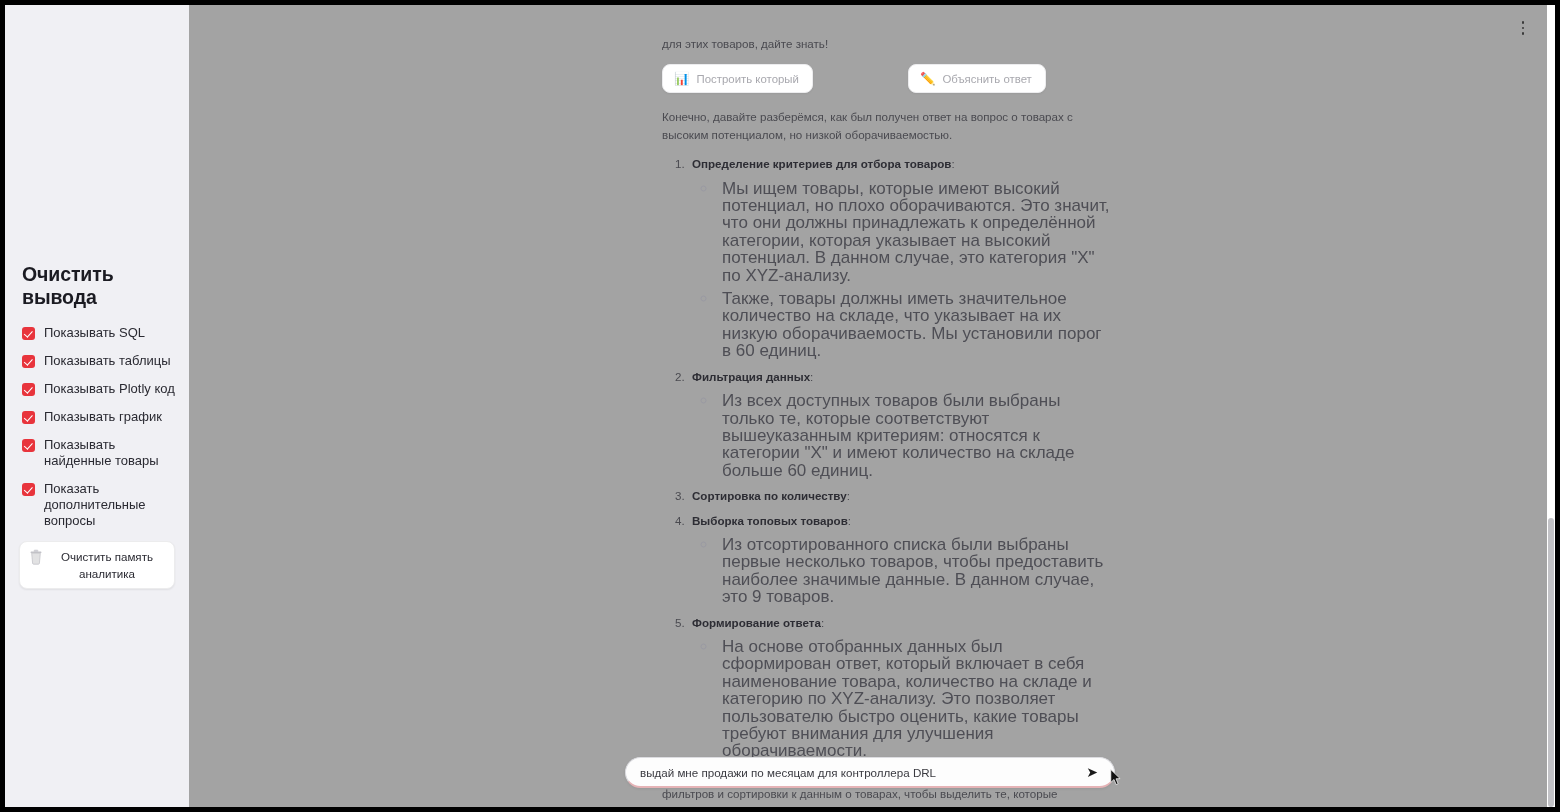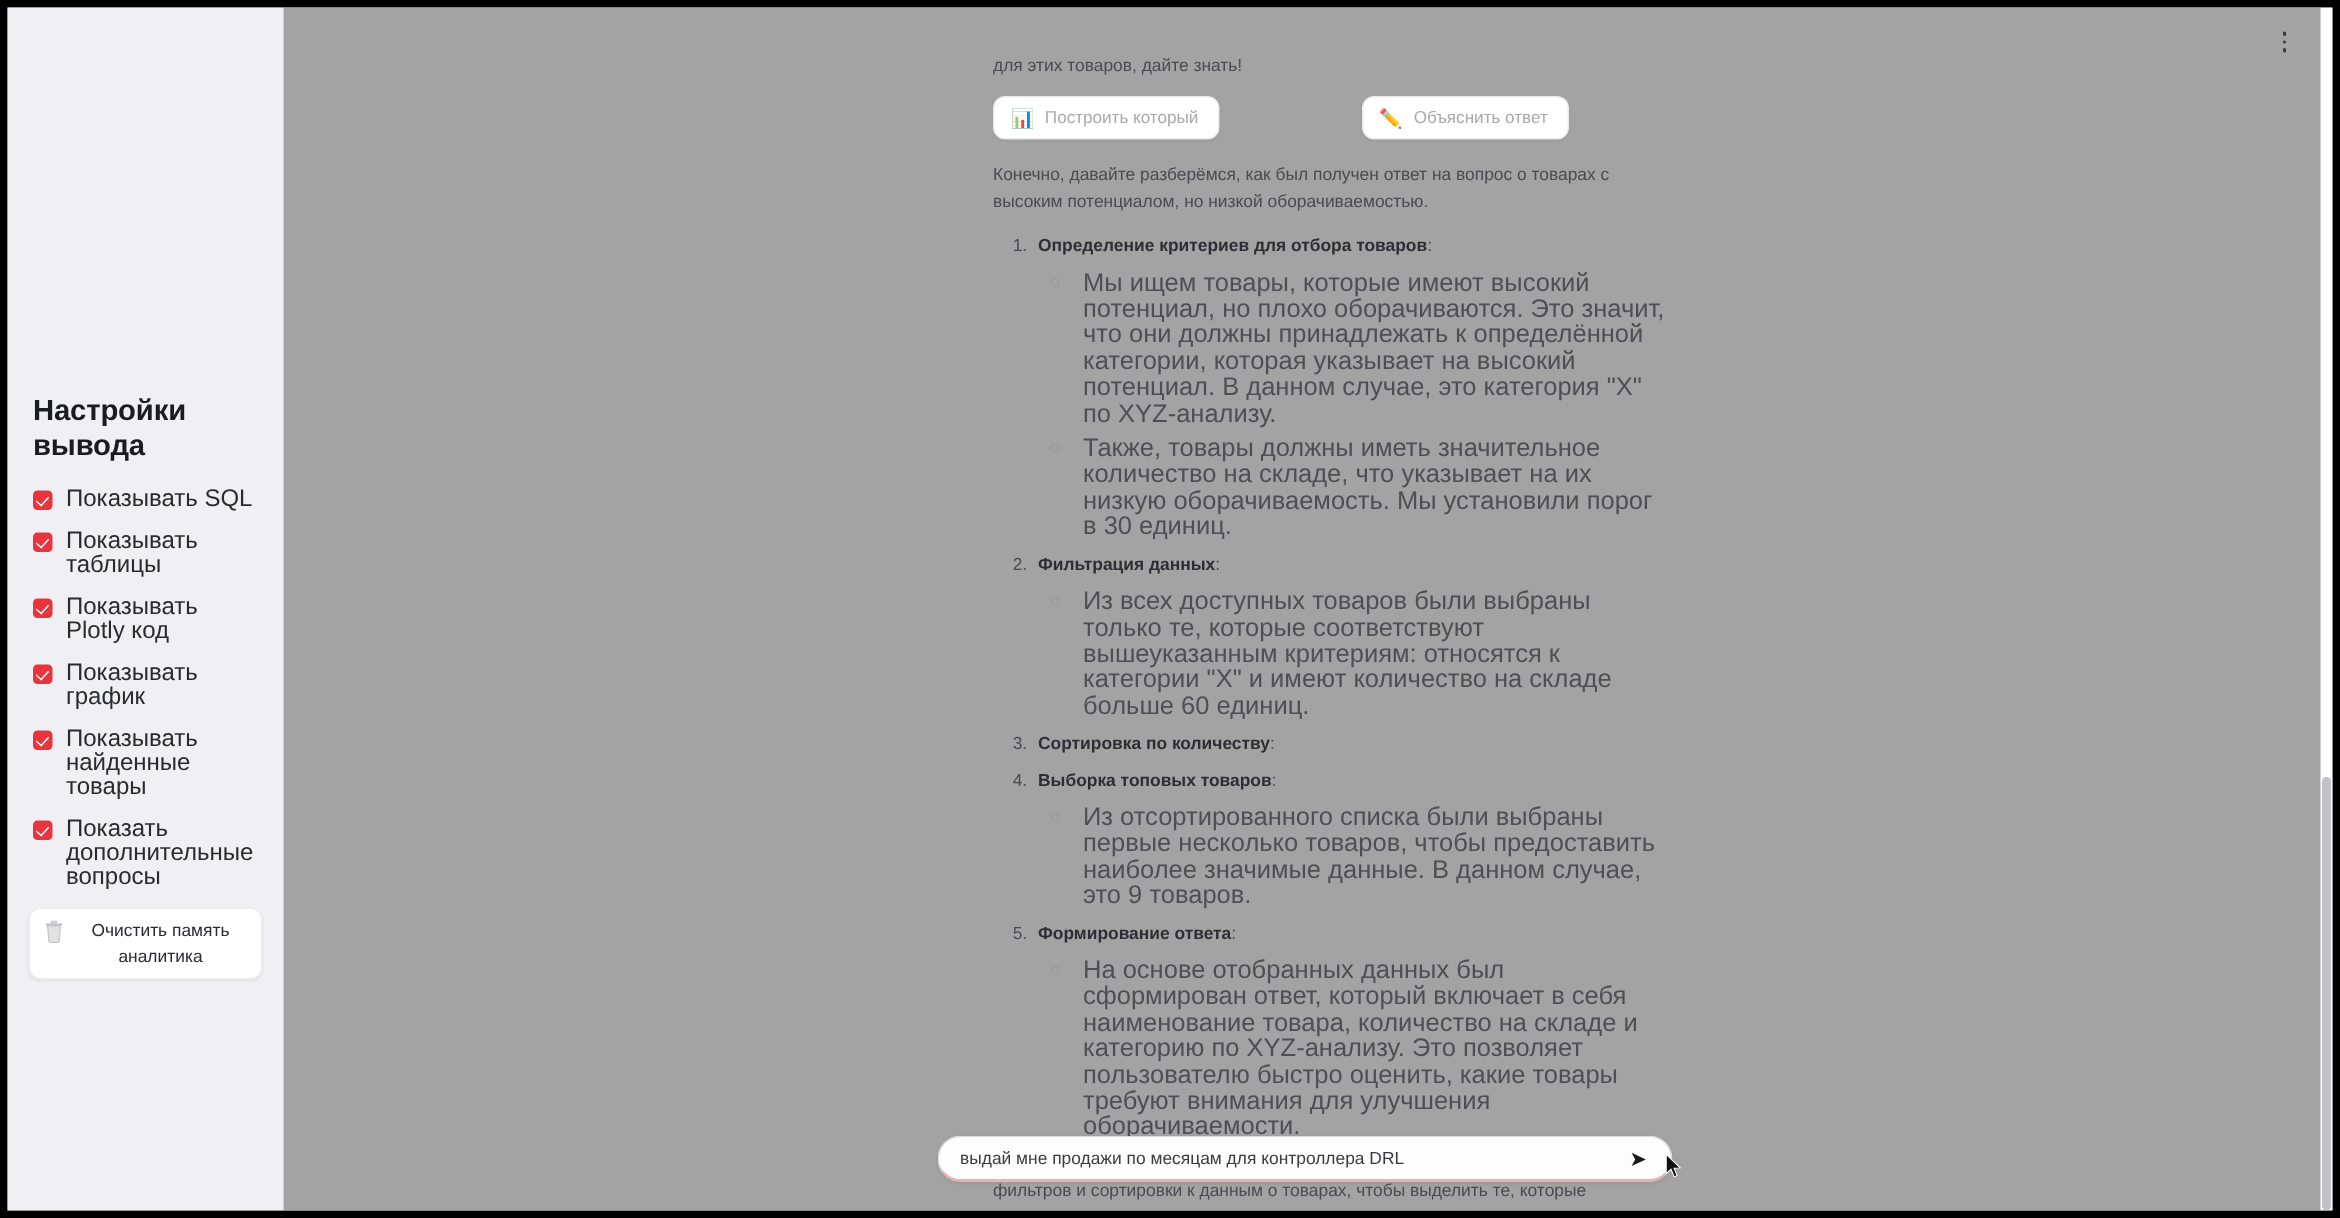--- a/index.html
+++ b/index.html
@@ -70,21 +70,21 @@
     position: absolute;
     left: 3.6px;
     top: 1.6px;
     width: 3.6px;
     height: 6.6px;
     border: solid #ffffff;
     border-width: 0 1.8px 1.8px 0;
     transform: rotate(42deg);
   }
   .check-label {
-    font-size: 16px;
+    font-size: 13px;
     line-height: 16px;
     color: #2a2a32;
   }
   #clear-memory-button {
     margin: 10px 0 0 0;
     background: #ffffff;
     border: 1px solid #ececed;
     border-radius: 8px;
     box-shadow: 0 1px 2px rgba(0,0,0,0.07);
     min-height: 45px;
@@ -292,21 +292,21 @@
     cursor: pointer;
   }
 </style>
 </head>
 <body>
 
 <div id="app-window">
 
   <aside id="sidebar">
     <div id="sidebar-inner">
-      <h2 id="sidebar-title">Настройки вывода</h2>
+      <h2 id="sidebar-title">Очистить вывода</h2>
 
       <div id="sidebar-options">
         <div class="check-row">
           <span class="check-box"></span>
           <span class="check-label">Показывать SQL</span>
         </div>
         <div class="check-row">
           <span class="check-box"></span>
           <span class="check-label">Показывать таблицы</span>
         </div>
@@ -365,21 +365,21 @@
           </div>
         </div>
 
         <p class="msg-text">Конечно, давайте разберёмся, как был получен ответ на вопрос о товарах с высоким потенциалом, но низкой оборачиваемостью.</p>
 
         <ol class="steps">
           <li>
             <span class="step-title">Определение критериев для отбора товаров</span><span>:</span>
             <ul class="substeps">
               <li>Мы ищем товары, которые имеют высокий потенциал, но плохо оборачиваются. Это значит, что они должны принадлежать к определённой категории, которая указывает на высокий потенциал. В данном случае, это категория "X" по XYZ-анализу.</li>
-              <li>Также, товары должны иметь значительное количество на складе, что указывает на их низкую оборачиваемость. Мы установили порог в 30 единиц.</li>
+              <li>Также, товары должны иметь значительное количество на складе, что указывает на их низкую оборачиваемость. Мы установили порог в 60 единиц.</li>
             </ul>
           </li>
           <li>
             <span class="step-title">Фильтрация данных</span><span>:</span>
             <ul class="substeps">
               <li>Из всех доступных товаров были выбраны только те, которые соответствуют вышеуказанным критериям: относятся к категории "X" и имеют количество на складе больше 60 единиц.</li>
             </ul>
           </li>
           <li>
             <span class="step-title">Сортировка по количеству</span><span>:</span>

